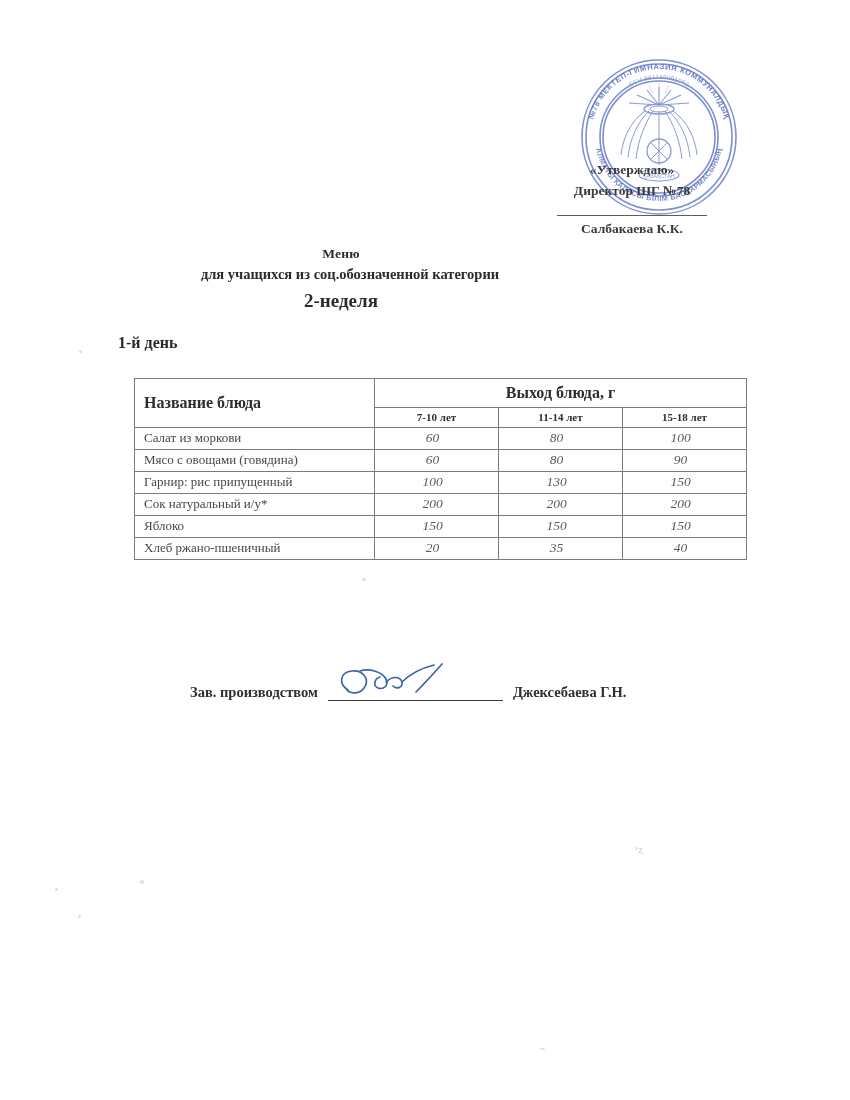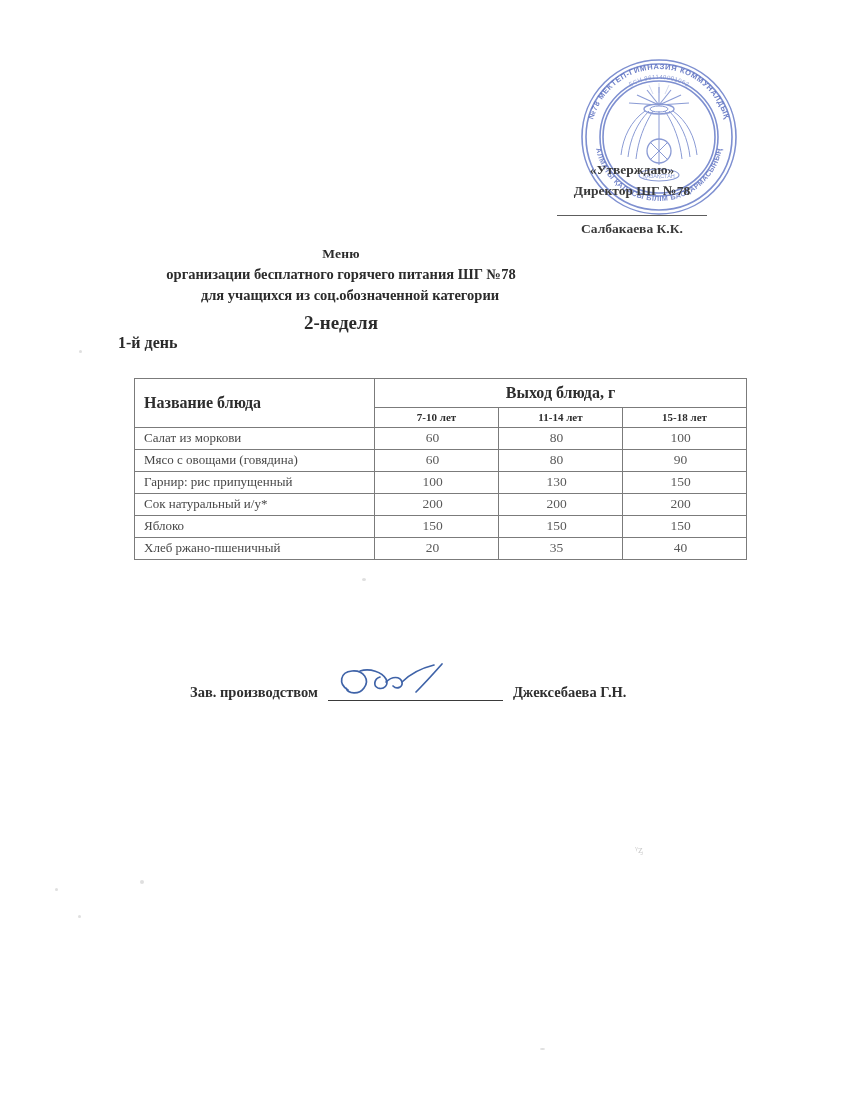--- a/index.html
+++ b/index.html
@@ -136,20 +136,21 @@
     padding: 2px 8px 3px 9px;
     font-size: 13px;
     color: #474747;
     white-space: nowrap;
   }
   .menu-table td.qty {
     text-align: center;
     padding: 2px 8px 3px 0;
     font-size: 13.5px;
     color: #5a5a5a;
+    font-style: italic;
   }
 
   
   .sig-row {
     position: absolute;
     left: 190px;
     top: 648px;
     display: flex;
     align-items: flex-end;
     font-size: 14.5px;
@@ -261,21 +262,20 @@
 
   <div class="approval">
     <span class="ln">«Утверждаю»</span>
     <span class="ln">Директор ШГ №78</span>
     <span class="sig-rule"></span>
     <span class="ln">Салбакаева К.К.</span>
   </div>
 
   <div class="title-block">
     <div class="t1">Меню</div>
-    <div class="t2">организации бесплатного горячего питания ШГ №78</div>
     <div class="t3">для учащихся из соц.обозначенной категории</div>
     <div class="week">2-неделя</div>
   </div>
 
   <div class="day-heading">1-й день</div>
 
   <table class="menu-table">
     <colgroup>
       <col class="c-name">
         <col class="c-age">

